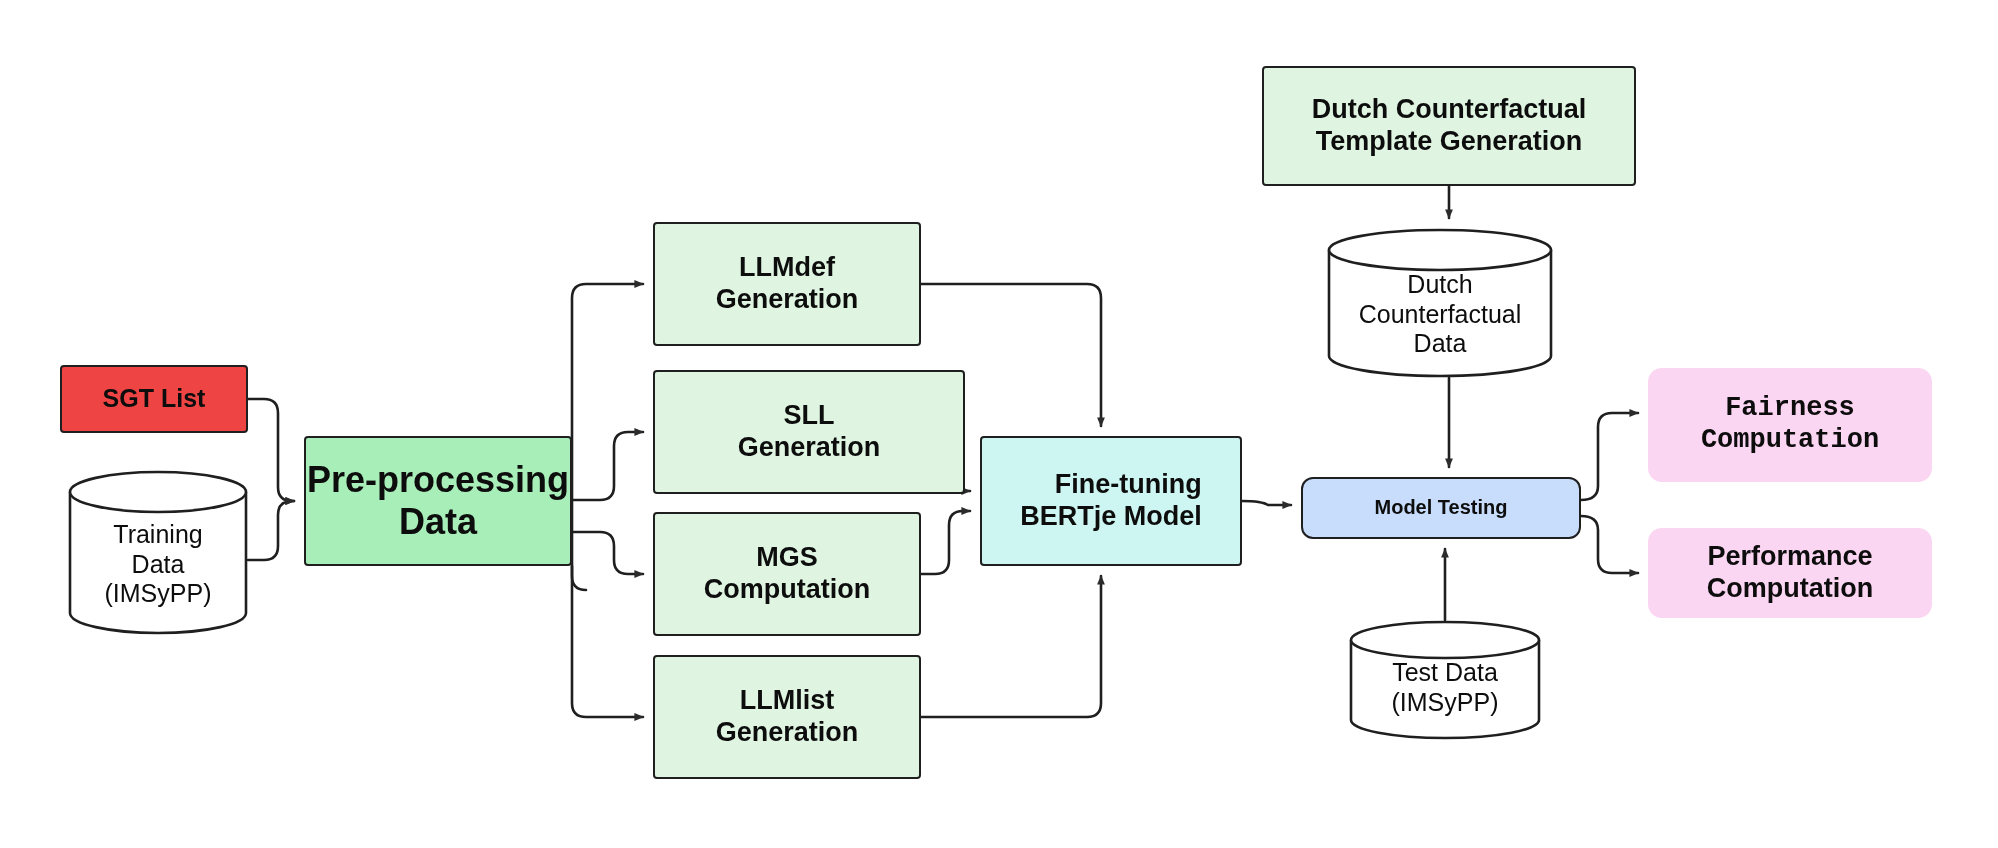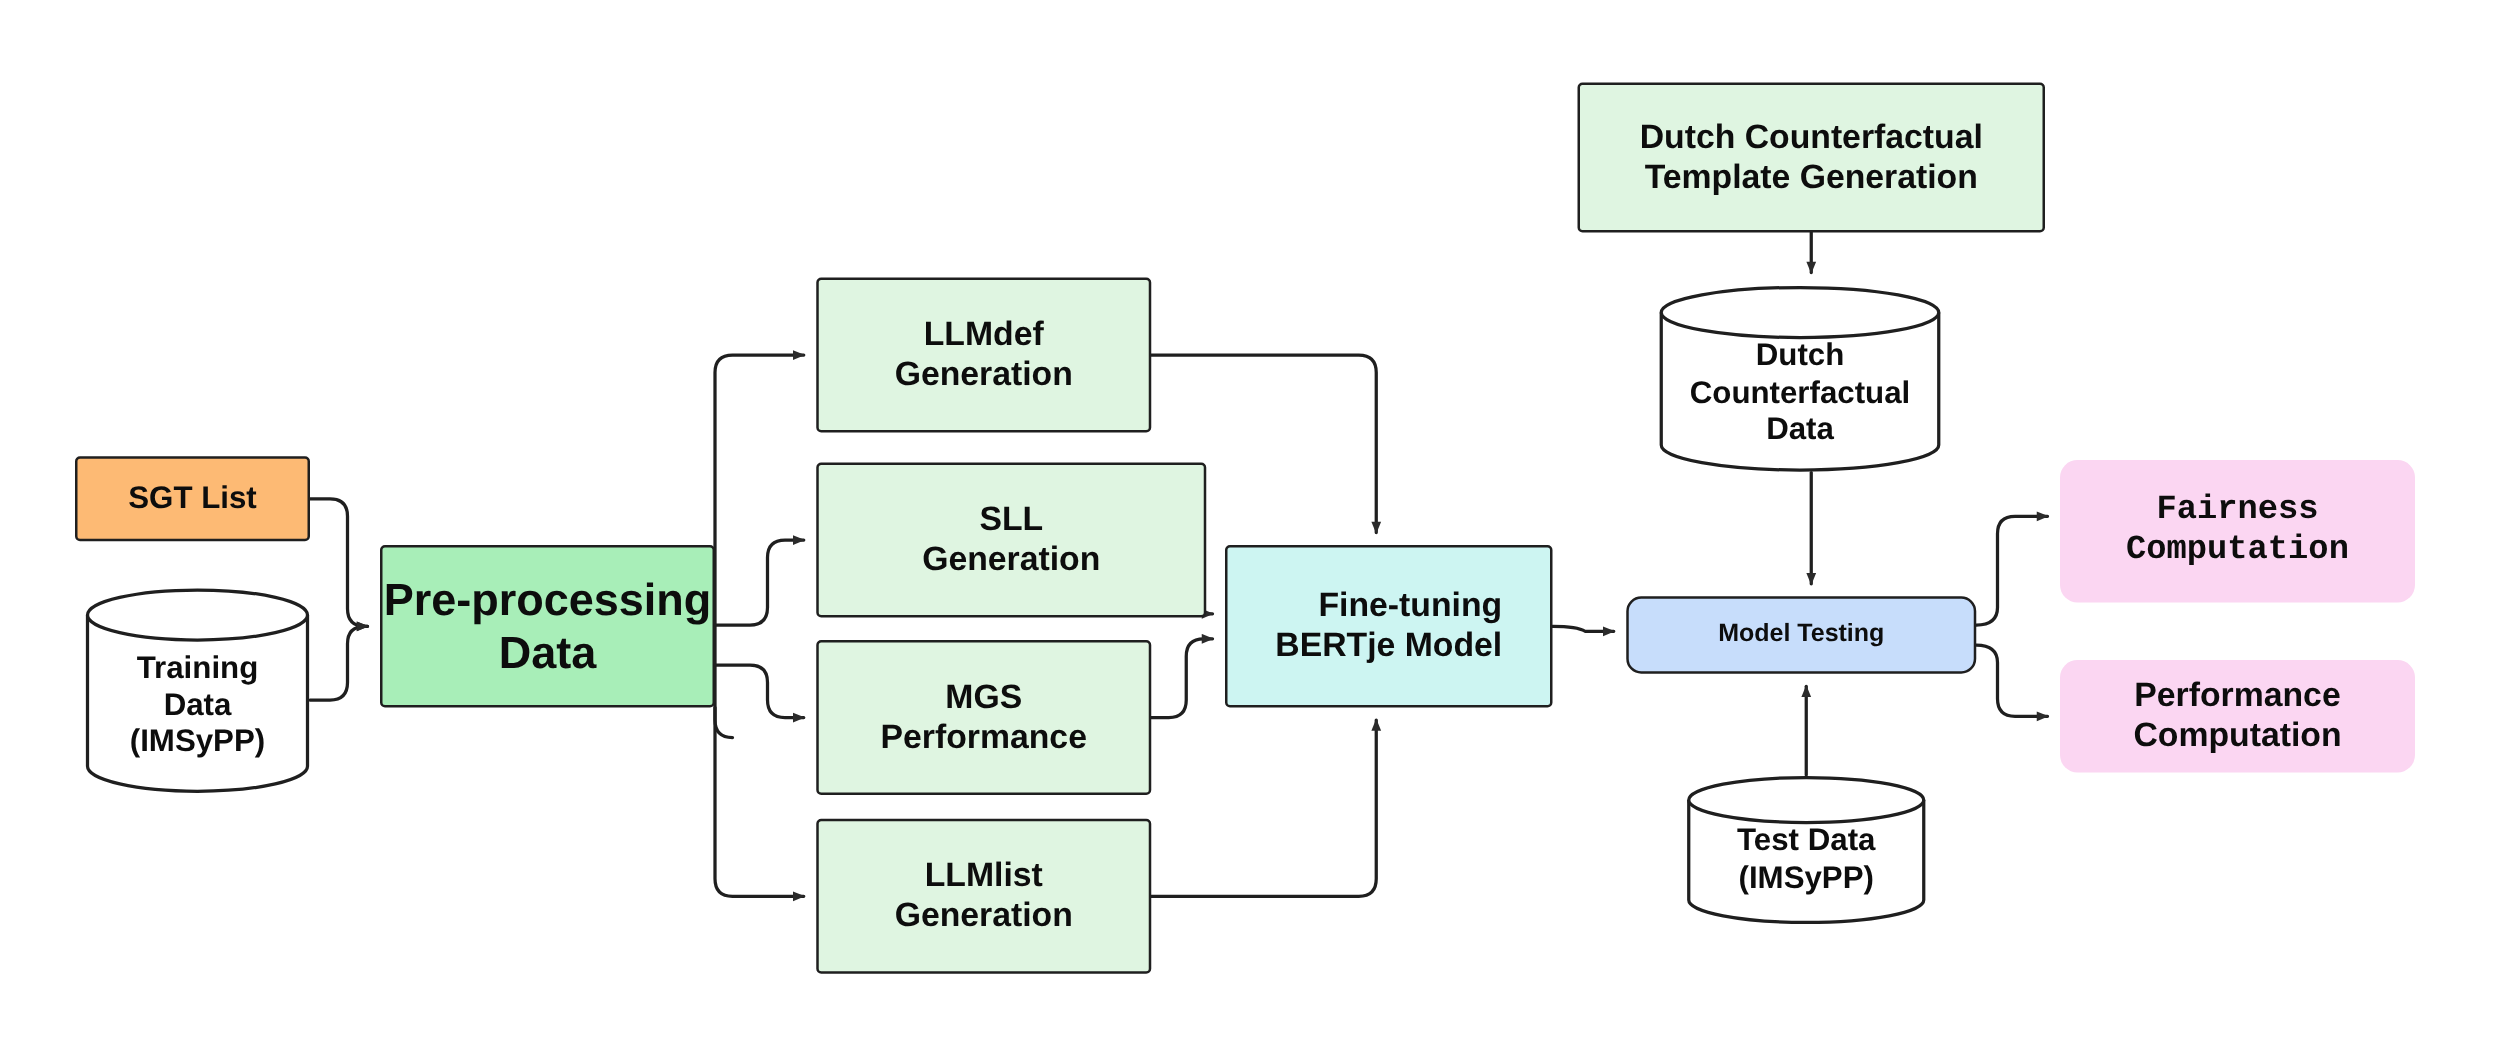--- a/index.html
+++ b/index.html
@@ -54,21 +54,21 @@
   .cyl-svg {
     position: absolute;
     left: 0;
     top: 0;
   }
   .cyl-label {
     position: absolute;
     left: 0;
     right: 0;
     text-align: center;
-    font-weight: bold;
+    font-weight: normal;
     color: #0d0d0d;
     line-height: 1.18;
     white-space: pre-line;
   }
 </style>
 </head>
 <body>
 
 <div id="canvas">
 
@@ -108,21 +108,21 @@
       <path d="M1242,501 Q1262,501 1268,505 L1291,505" marker-end="url(#arrow)"></path>
 
       <path d="M1445,620 L1445,549" marker-end="url(#arrow)"></path>
 
       <path d="M1581,500 Q1598,500 1598,486 L1598,427 Q1598,413 1612,413 L1638,413" marker-end="url(#arrow)"></path>
 
       <path d="M1581,516 Q1598,516 1598,530 L1598,559 Q1598,573 1612,573 L1638,573" marker-end="url(#arrow)"></path>
     </g>
   </svg>
 
-  <div class="node rect" style="left:60px;top:365px;width:188px;height:68px;font-size:25px;background:#fdba74;">
+  <div class="node rect" style="left:60px;top:365px;width:188px;height:68px;font-size:25px;background:#ef4444;">
     <span>SGT List</span>
   </div>
 
   <div class="cyl-wrap" style="left:68px;top:470px;width:180px;height:165px;">
     <svg class="cyl-svg" width="180" height="165" viewBox="0 0 180 165">
       <path d="M2,22 L2,143 A88,20 0 0 0 178,143 L178,22" fill="#ffffff" stroke="#1f1f1f" stroke-width="2.6"></path>
       <ellipse cx="90" cy="22" rx="88" ry="20" fill="#ffffff" stroke="#1f1f1f" stroke-width="2.6"></ellipse>
     </svg>
     <div class="cyl-label" style="top:50px;font-size:25px;">Training
 Data
@@ -139,21 +139,21 @@
 Generation</span>
   </div>
 
   <div class="node rect" style="left:653px;top:370px;width:312px;height:124px;font-size:27px;background:#dff5e1;">
     <span>SLL
 Generation</span>
   </div>
 
   <div class="node rect" style="left:653px;top:512px;width:268px;height:124px;font-size:27px;background:#dff5e1;">
     <span>MGS
-Performance</span>
+Computation</span>
   </div>
 
   <div class="node rect" style="left:653px;top:655px;width:268px;height:124px;font-size:27px;background:#dff5e1;">
     <span>LLMlist
 Generation</span>
   </div>
 
   <div class="node rect" style="left:980px;top:436px;width:262px;height:130px;font-size:27px;background:#cdf5f2;text-align:right;">
     <span>Fine-tuning
 BERTje Model</span>

